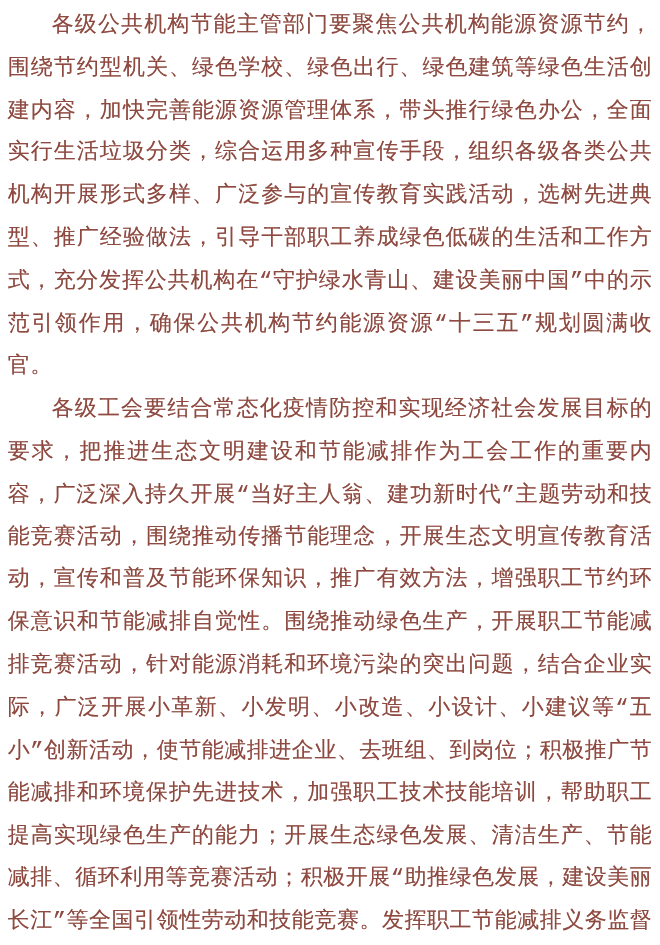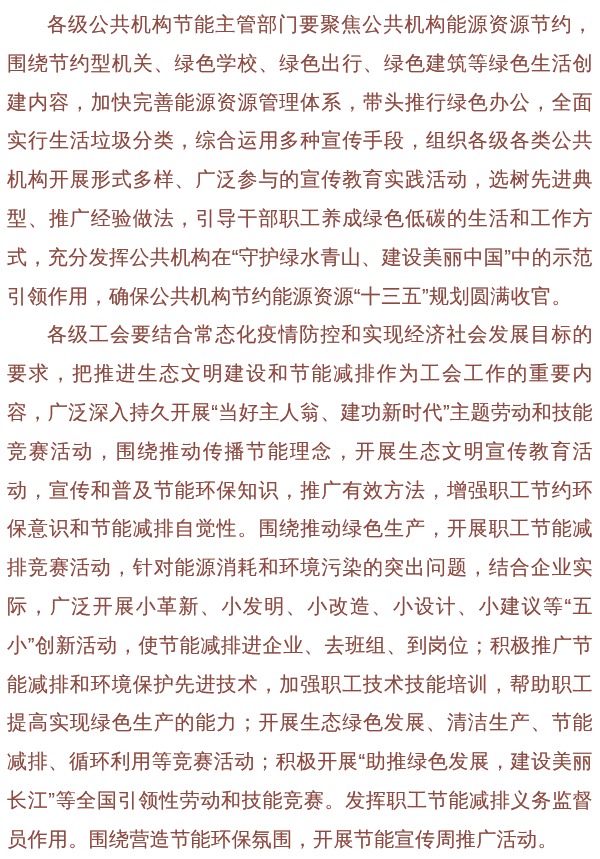--- a/index.html
+++ b/index.html
@@ -9,21 +9,21 @@
   }
   .page {
     position: relative;
     width: 600px;
     height: 859px;
     margin: 0 auto;
     background: #ffffff;
     overflow: hidden;
     box-sizing: border-box;
     padding: 5px 7px 0 7px;
-    font-family: Liberation Sans, sans-serif;
+    font-family: Liberation Mono, monospace;
   }
   .doc-body p {
     margin: 0;
     padding: 0;
     color: #8e4a40;
     font-size: 20px;
     line-height: 38.8px;
     letter-spacing: 0.4px;
     text-align: justify;
     text-justify: inter-ideograph;

